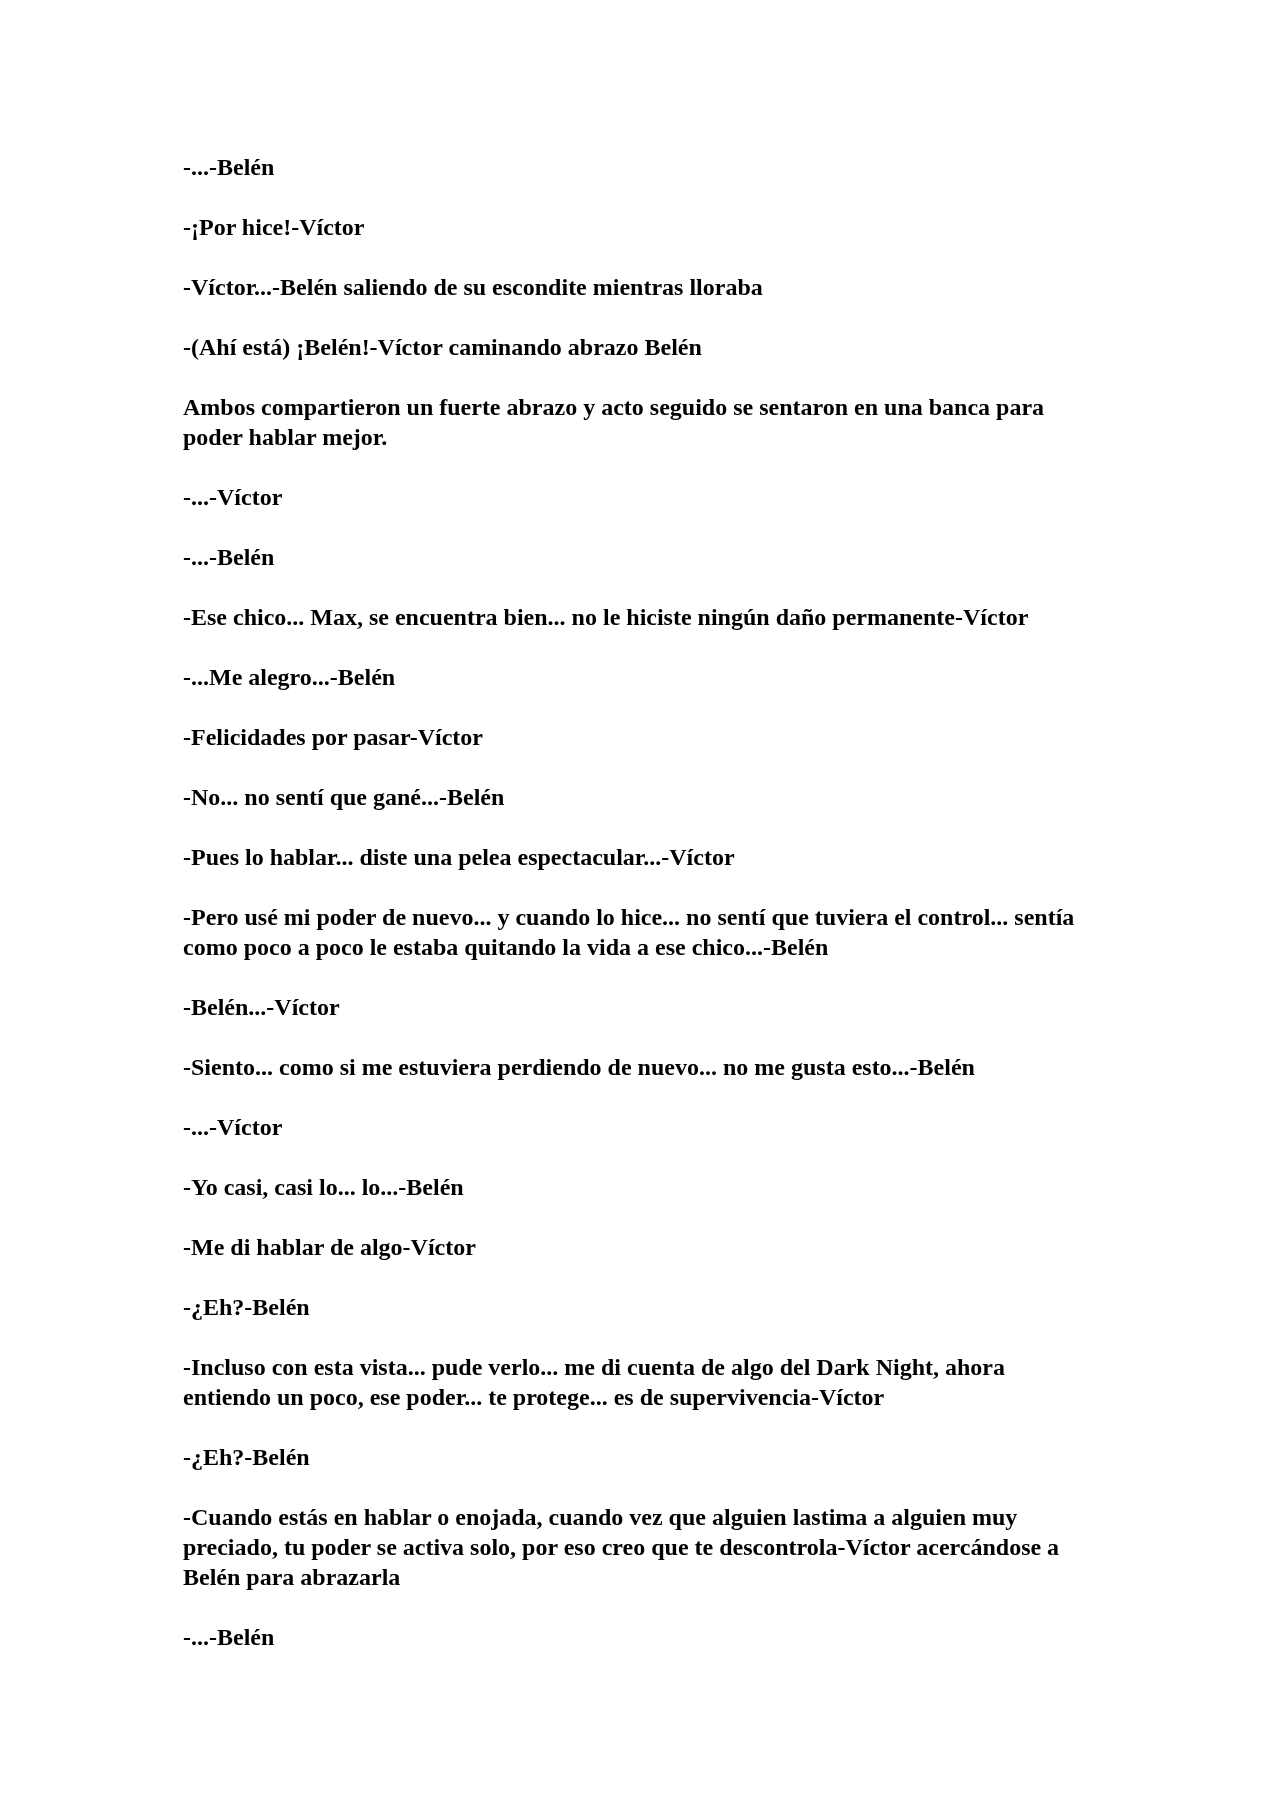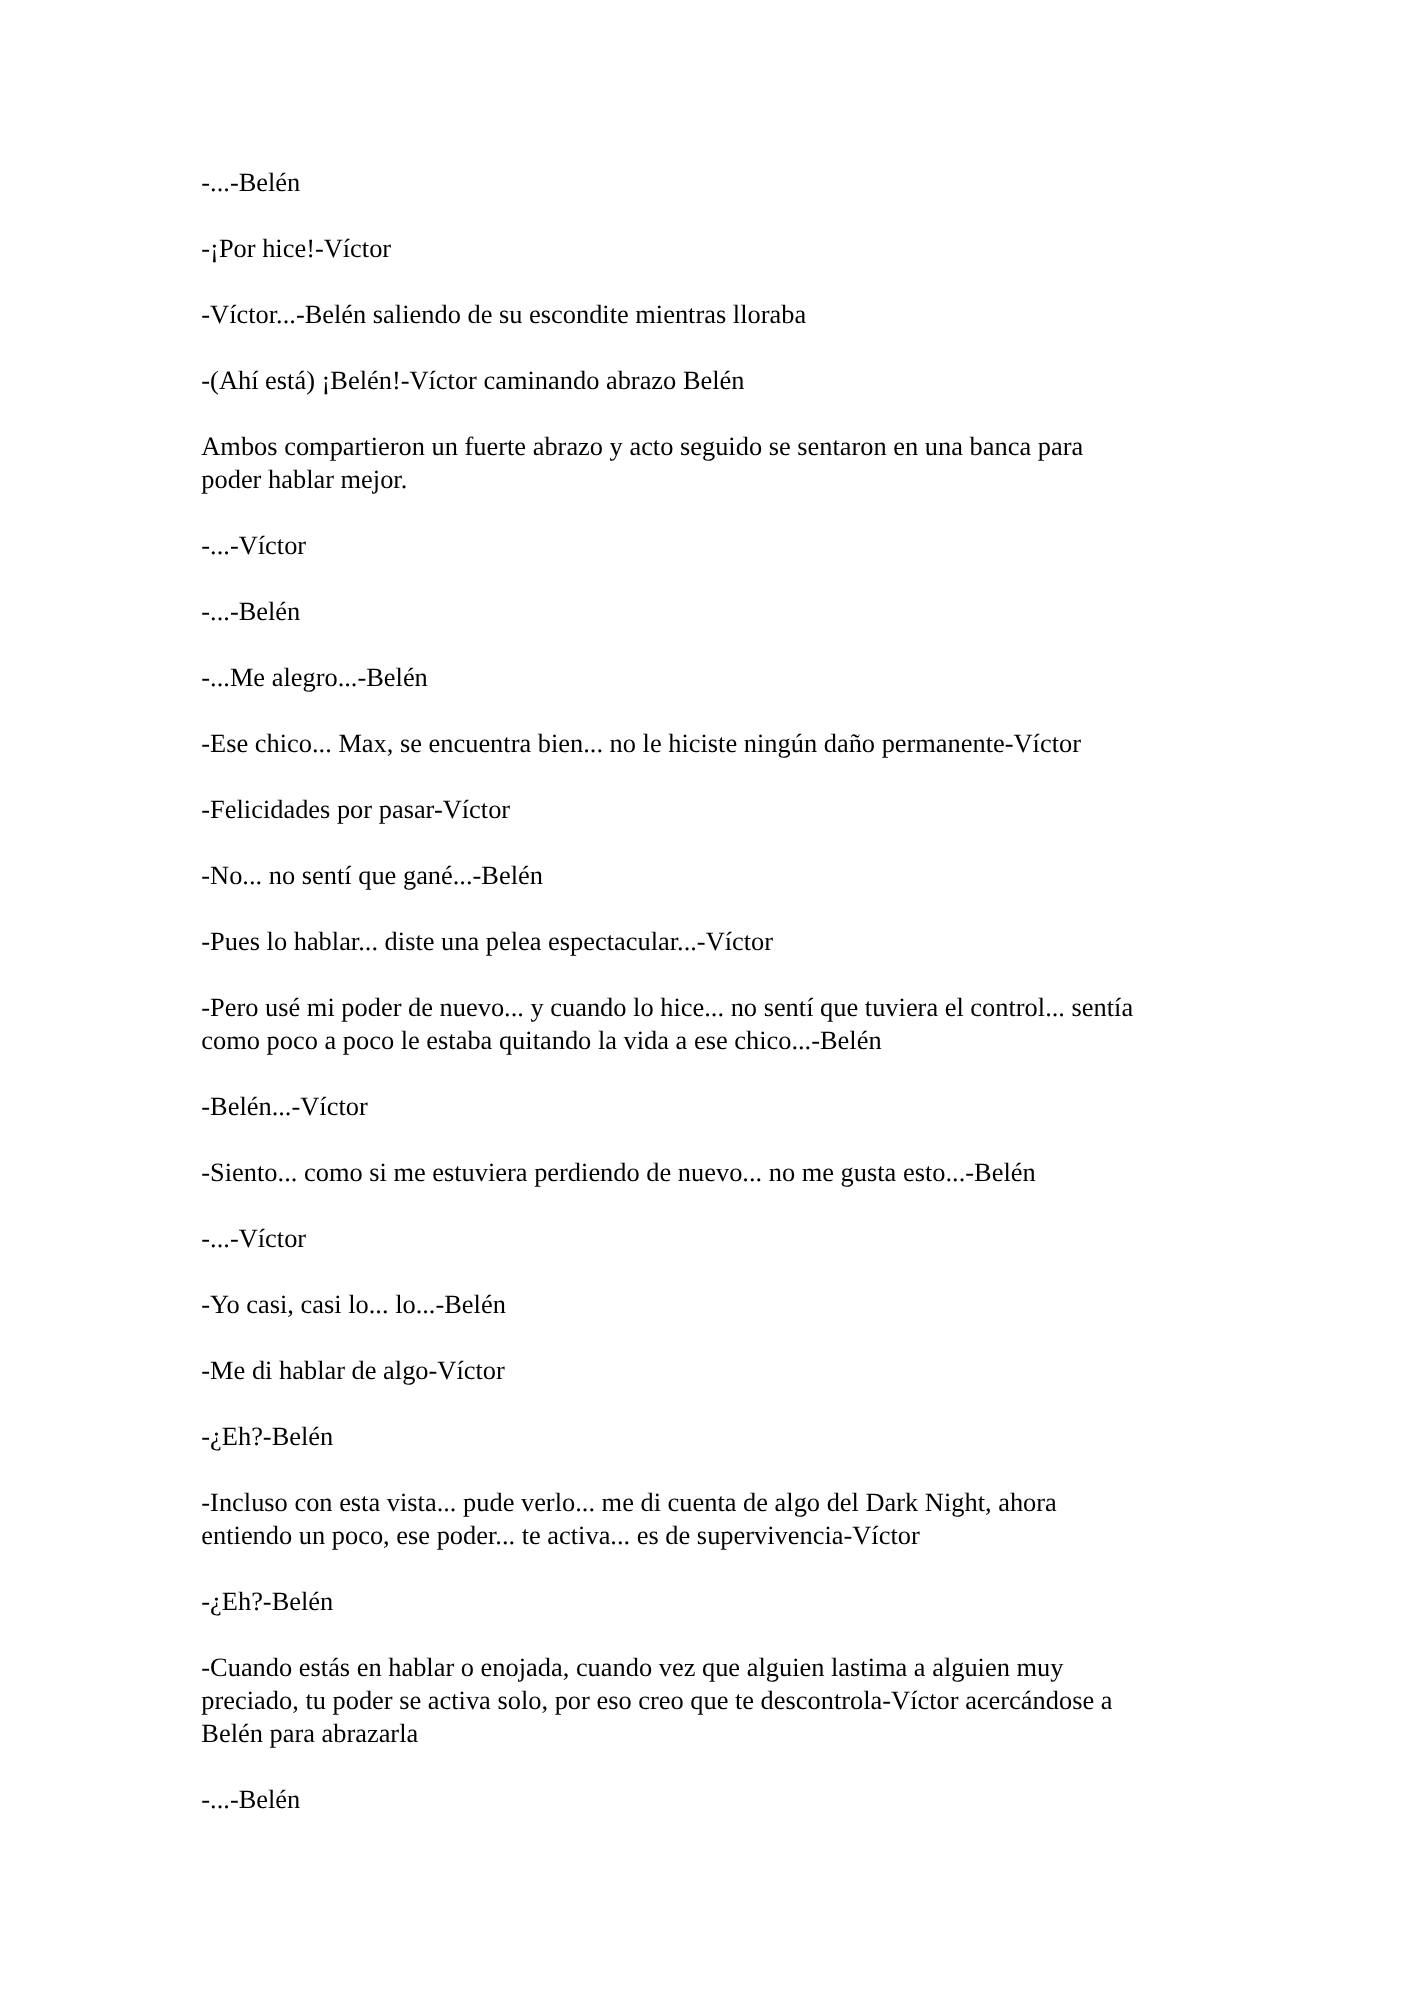--- a/index.html
+++ b/index.html
@@ -18,54 +18,55 @@
   }
   .text-column {
     position: absolute;
     top: 152px;
     left: 183px;
     width: 960px;
     font-family: "Liberation Serif", "DejaVu Serif", serif;
     font-size: 24px;
     line-height: 30px;
     color: #000000;
+    font-weight: bold;
   }
   .text-column p {
     margin: 0 0 30px 0;
     white-space: pre-line;
     text-align: left;
   }
 </style>
 </head>
 <body>
 
 <div class="page">
   <div class="text-column">
       <p>-...-Belén</p>
       <p>-¡Por hice!-Víctor</p>
       <p>-Víctor...-Belén saliendo de su escondite mientras lloraba</p>
       <p>-(Ahí está) ¡Belén!-Víctor caminando abrazo Belén</p>
       <p>Ambos compartieron un fuerte abrazo y acto seguido se sentaron en una banca para
 poder hablar mejor.</p>
       <p>-...-Víctor</p>
       <p>-...-Belén</p>
+      <p>-Ese chico... Max, se encuentra bien... no le hiciste ningún daño permanente-Víctor</p>
       <p>-...Me alegro...-Belén</p>
-      <p>-Ese chico... Max, se encuentra bien... no le hiciste ningún daño permanente-Víctor</p>
       <p>-Felicidades por pasar-Víctor</p>
       <p>-No... no sentí que gané...-Belén</p>
       <p>-Pues lo hablar... diste una pelea espectacular...-Víctor</p>
       <p>-Pero usé mi poder de nuevo... y cuando lo hice... no sentí que tuviera el control... sentía
 como poco a poco le estaba quitando la vida a ese chico...-Belén</p>
       <p>-Belén...-Víctor</p>
       <p>-Siento... como si me estuviera perdiendo de nuevo... no me gusta esto...-Belén</p>
       <p>-...-Víctor</p>
       <p>-Yo casi, casi lo... lo...-Belén</p>
       <p>-Me di hablar de algo-Víctor</p>
       <p>-¿Eh?-Belén</p>
       <p>-Incluso con esta vista... pude verlo... me di cuenta de algo del Dark Night, ahora
-entiendo un poco, ese poder... te activa... es de supervivencia-Víctor</p>
+entiendo un poco, ese poder... te protege... es de supervivencia-Víctor</p>
       <p>-¿Eh?-Belén</p>
       <p>-Cuando estás en hablar o enojada, cuando vez que alguien lastima a alguien muy
 preciado, tu poder se activa solo, por eso creo que te descontrola-Víctor acercándose a
 Belén para abrazarla</p>
       <p>-...-Belén</p>
     </div>
 </div>
 
 </body></html>

